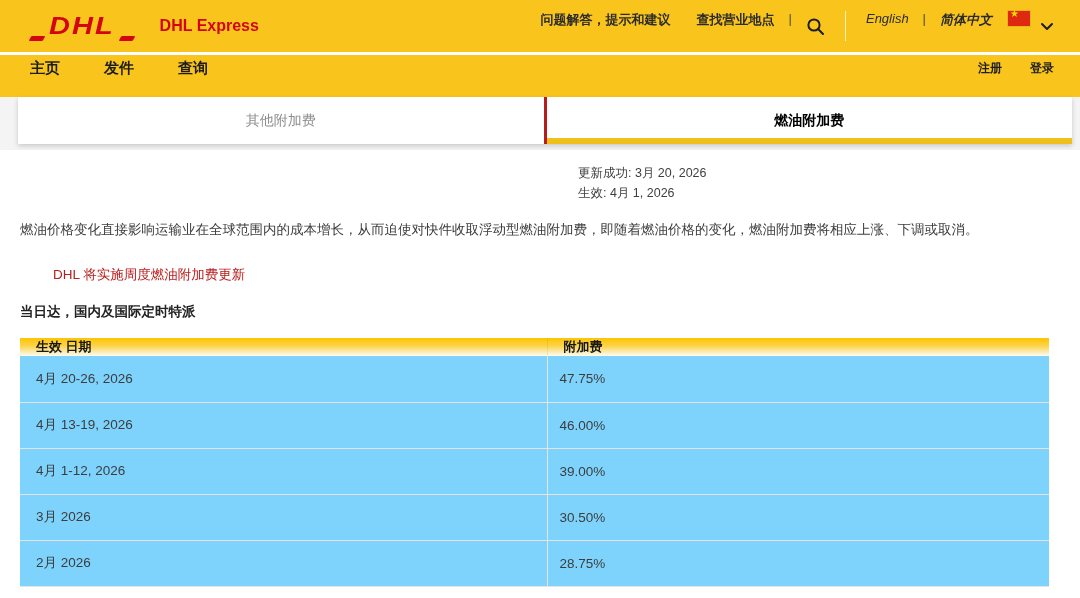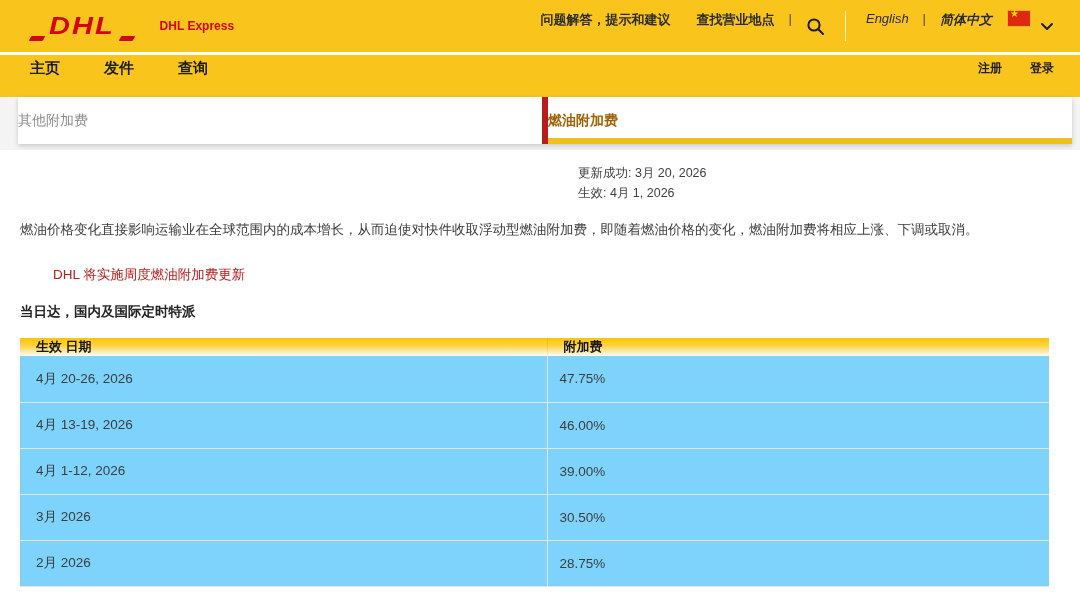--- a/index.html
+++ b/index.html
@@ -7,21 +7,21 @@
     font-family:"Liberation Sans","DejaVu Sans",sans-serif; }
 
   
   .topbar { height:52px; background:#F9C51D; display:flex; align-items:center;
     padding:0 26px 0 30px; }
   .logo { display:flex; align-items:flex-end; gap:5px; cursor:pointer; }
   .logo-bar { width:24px; height:5px; background:#D40511; transform:skewX(-28deg); border-radius:1px; }
   .logo-bar.small { width:14px; }
   .logo-text { color:#D40511; font-weight:bold; font-style:italic; font-size:29px;
     letter-spacing:2px; line-height:1; transform:scaleY(.82); }
-  .brand-name { color:#D40511; font-weight:bold; font-size:12px; margin-left:26px; }
+  .brand-name { color:#D40511; font-weight:bold; font-size:16px; margin-left:26px; }
 
   .topbar-right { margin-left:auto; display:flex; font-size:13px; color:#2b2b2b; }
   .top-link { cursor:pointer; white-space:nowrap; font-weight:600; }
   .top-link + .top-link { margin-left:26px; }
   .pipe { margin:0 14px; color:#4a4a4a; }
   .search-btn { display:flex; align-items:center; cursor:pointer; }
   .tall-divider { width:1px; height:30px; background:rgba(255,255,255,.75); margin:0 20px; }
   .lang { cursor:pointer; white-space:nowrap;font-style:italic; }
   .lang.bold { font-weight:bold; }
   .flag { width:22px; height:15px; background:#DE2910; margin:0 10px 0 16px; position:relative;
@@ -33,24 +33,24 @@
   .bar-sep { height:3px; background:rgba(255,255,255,.85); }
   .navbar { height:42px; background:#F9C51D; display:flex; align-items:center; padding:0 26px 16px 30px; }
   .nav-item { font-size:15px; font-weight:bold; color:#1d1d1d; margin-right:44px; cursor:pointer; }
   .navbar-right { margin-left:auto; display:flex; align-items:center; }
   .auth-link { font-size:12px; font-weight:600; color:#1d1d1d; cursor:pointer; margin-left:28px; }
 
   
   .tab-band { height:53px; background:#f4f4f4; position:relative; }
   .tab-card { position:absolute; left:18px; right:8px; top:0; height:47px; background:#ffffff;
     display:flex; box-shadow:0 2px 5px rgba(0,0,0,.18); }
-  .tab { flex:1; display:flex; align-items:center; 
+  .tab { flex:1; display:flex; align-items:center; justify-content:center;
     font-size:14px; cursor:pointer; position:relative;font-family:Liberation Serif, serif; }
   .tab.inactive { color:#8e8e8e; }
-  .tab.active { color:#a16207; font-weight:bold; border-left:6px solid #b91c1c; }
+  .tab.active { color:#000000; font-weight:bold; border-left:3px solid #b91c1c; }
   .tab.active .underline { position:absolute; left:0; right:0; bottom:0; height:6px; background:#EFBF1C; }
 
   
   .content { padding:0 20px; }
   .status-block { margin:13px 0 0 558px; font-size:12.5px; color:#3f3f3f; line-height:20px; }
   .paragraph { margin-top:17px; font-size:13.5px; color:#3c3c3c; line-height:19px; }
   .dhl-link { margin-top:27px; font-size:13.5px; color:#b91c1c; cursor:pointer;margin-left:33px; }
   .section-heading { margin-top:19px; font-size:13.5px; font-weight:bold; color:#222222; }
 
   

